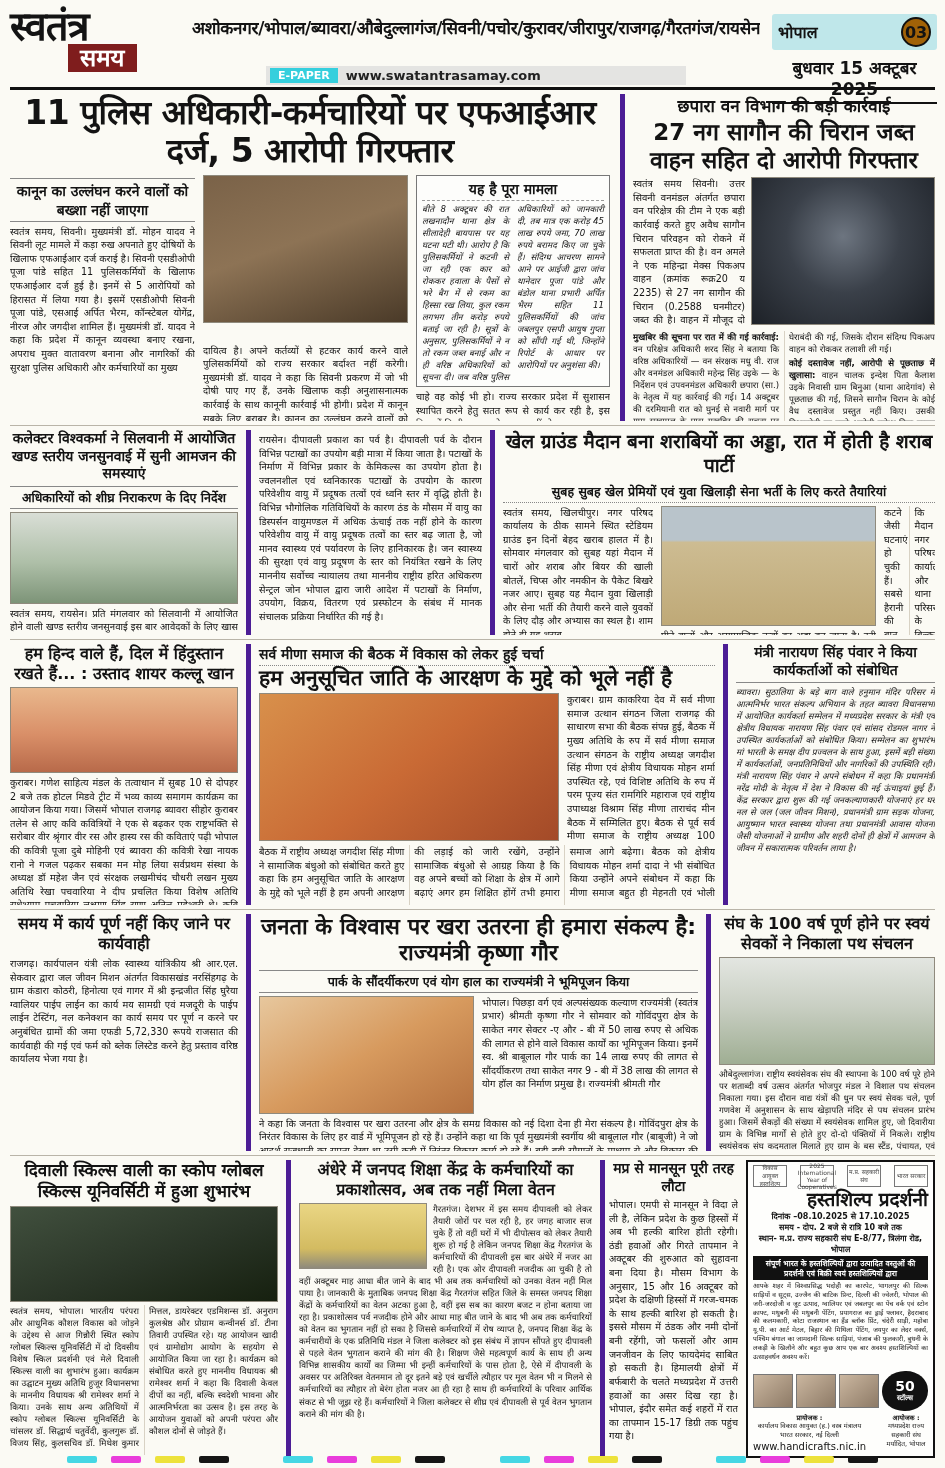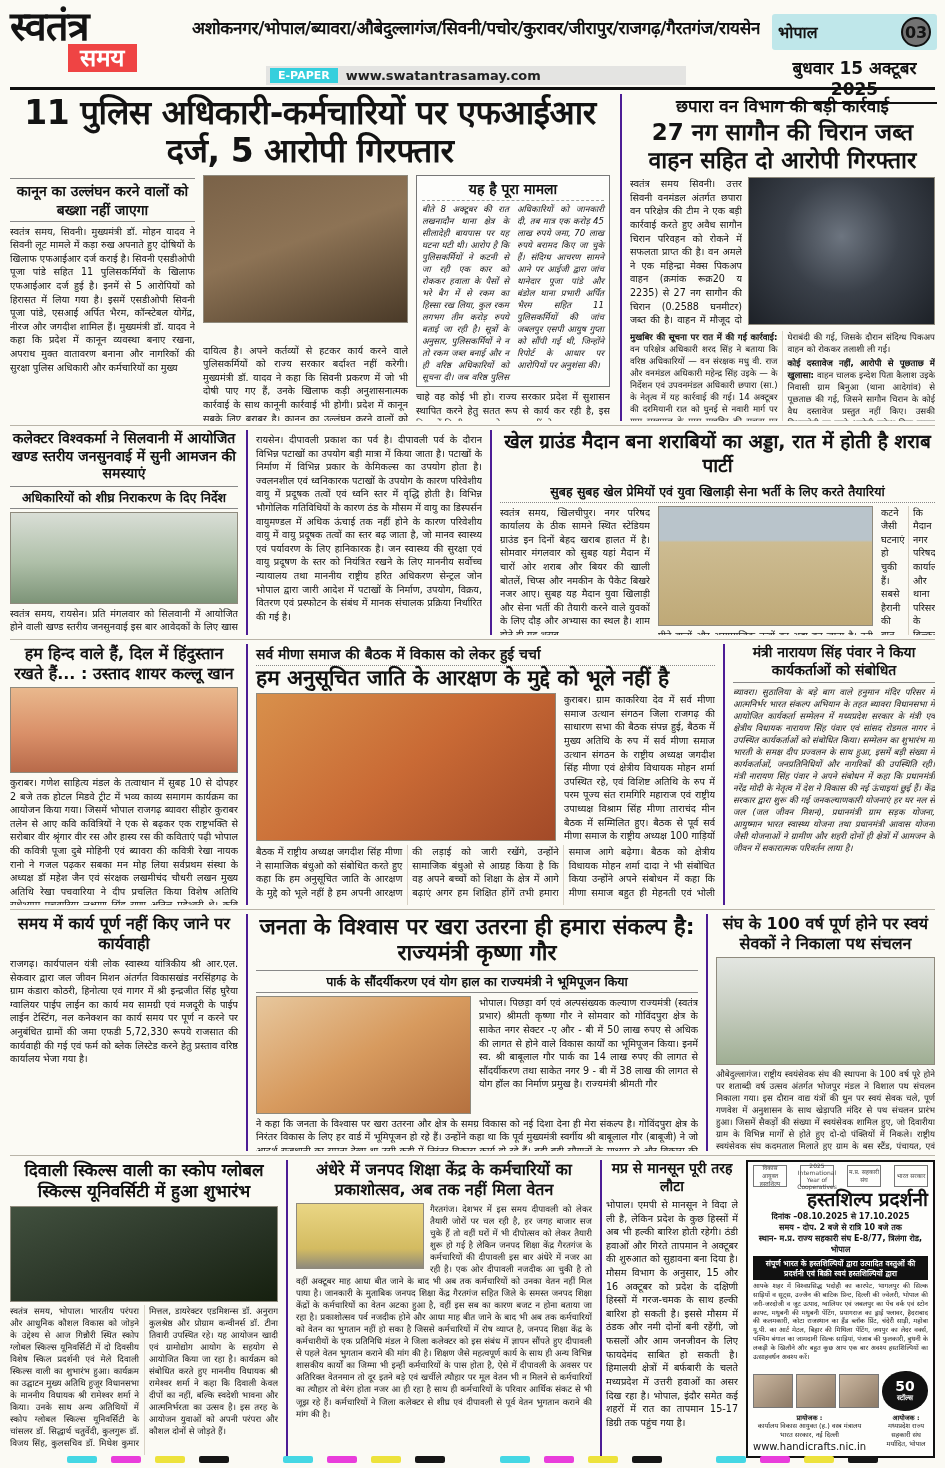--- a/index.html
+++ b/index.html
@@ -2,48 +2,48 @@
 <html><head>
 <meta charset="utf-8">
 <style>
   *{box-sizing:border-box;margin:0;padding:0}
   body{margin:0;background:#cfcfc6;font-family:"DejaVu Sans",sans-serif}
   .page{width:945px;min-height:1468px;margin:0 auto;background:#fbfaf4;color:#131313;padding:6px 10px 4px;position:relative}
   
   .masthead{display:flex;align-items:flex-start;gap:12px;height:84px;border-bottom:3px solid #111;padding-bottom:2px}
   .logo{width:170px;flex:none;position:relative}
   .logo-top{font-size:40px;font-weight:800;line-height:1;letter-spacing:-1px}
-  .logo-bottom{display:inline-block;background:#ef4444;color:#fff;font-weight:800;font-size:24px;line-height:1.1;padding:1px 12px;margin-left:58px;margin-top:-2px}
+  .logo-bottom{display:inline-block;background:#7f1d1d;color:#fff;font-weight:800;font-size:24px;line-height:1.1;padding:1px 12px;margin-left:58px;margin-top:-2px}
   .mast-mid{flex:1;display:flex;flex-direction:column;justify-content:space-between;height:100%}
   .cities{font-size:17px;font-weight:800;letter-spacing:-0.3px;white-space:nowrap;overflow:hidden;padding-top:10px}
   .epaper-row{background:#e4e4e2;display:flex;align-items:center;gap:8px;width:420px;margin:0 auto;padding:2px 4px}
   .epaper-chip{background:#35cfdd;color:#fff;font-weight:800;font-size:11px;padding:1px 8px}
   .site{font-size:13px;font-weight:600;color:#222}
   .mast-right{width:165px;flex:none;text-align:center}
   .edition-badge{background:#bfe7ea;display:flex;align-items:center;justify-content:space-between;padding:3px 6px;margin-top:8px;border-radius:3px}
   .edition-badge .ed{font-size:16px;font-weight:800}
-  .pgnum{background:#737373;border:2px solid #111;border-radius:50%;width:30px;height:30px;display:flex;align-items:center;justify-content:center;font-size:16px;font-weight:800}
+  .pgnum{background:#a16207;border:2px solid #111;border-radius:50%;width:30px;height:30px;display:flex;align-items:center;justify-content:center;font-size:16px;font-weight:800}
   .mast-date{font-size:17px;font-weight:800;margin-top:6px;border-bottom:2px solid #111;padding-bottom:3px}
   
   .clip{overflow:hidden}
   .band{border-bottom:1px solid #b9b4a8}
   .h-xl{font-size:33px;font-weight:800;line-height:1.16;text-align:center;letter-spacing:-0.5px}
   .h-lg{font-size:23px;font-weight:800;line-height:1.2;text-align:center}
   .h-md{font-size:16px;font-weight:800;line-height:1.25;text-align:center}
   .h-sm{font-size:14px;font-weight:800;line-height:1.25;text-align:center}
   .kicker{font-size:17px;font-weight:800;text-align:center}
   .subhead{font-size:12.5px;font-weight:700;text-align:center;border-top:1px solid #888;border-bottom:1px solid #888;padding:2px 0;margin:3px 0}
   .bt{font-size:9.6px;line-height:1.42;text-align:justify}
   .bt-sm{font-size:8.6px;line-height:1.4;text-align:justify}
   .it{font-style:italic}
   .lead{font-weight:800}
   .photo{border:1px solid #8f8a7d;width:100%}
   .cols2{column-count:2;column-gap:10px;column-rule:1px solid #d8d2c4}
   .cols3{column-count:3;column-gap:10px;column-rule:1px solid #d8d2c4}
-  .divider-v{border-left:2px solid #4c1d95}
+  .divider-v{border-left:5px solid #4c1d95}
   
   .band1{display:grid;grid-template-columns:600px 1fr;gap:10px;height:336px;padding:4px 0}
   .b1-left .h-xl{margin-bottom:4px}
   .b1-grid{display:grid;grid-template-columns:185px 205px 1fr;gap:8px;height:256px}
   .case-box{border:1px solid #777;padding:3px 5px;background:#fdfdfb}
   .case-title{font-size:14px;font-weight:800;text-align:center;border-bottom:1px dashed #999;padding-bottom:2px;margin-bottom:2px}
   .b1-right .kicker{margin-bottom:2px}
   .b1r-grid{display:grid;grid-template-columns:112px 1fr;gap:6px;margin-top:3px;height:150px}
   .ph-officer{height:148px;background:linear-gradient(160deg,#7a6248 0%,#8d7355 45%,#4a3a28 100%)}
   .ph-truck{height:148px;background:radial-gradient(circle at 50% 40%,#6d7580 0%,#3a4049 45%,#1d2127 100%)}

